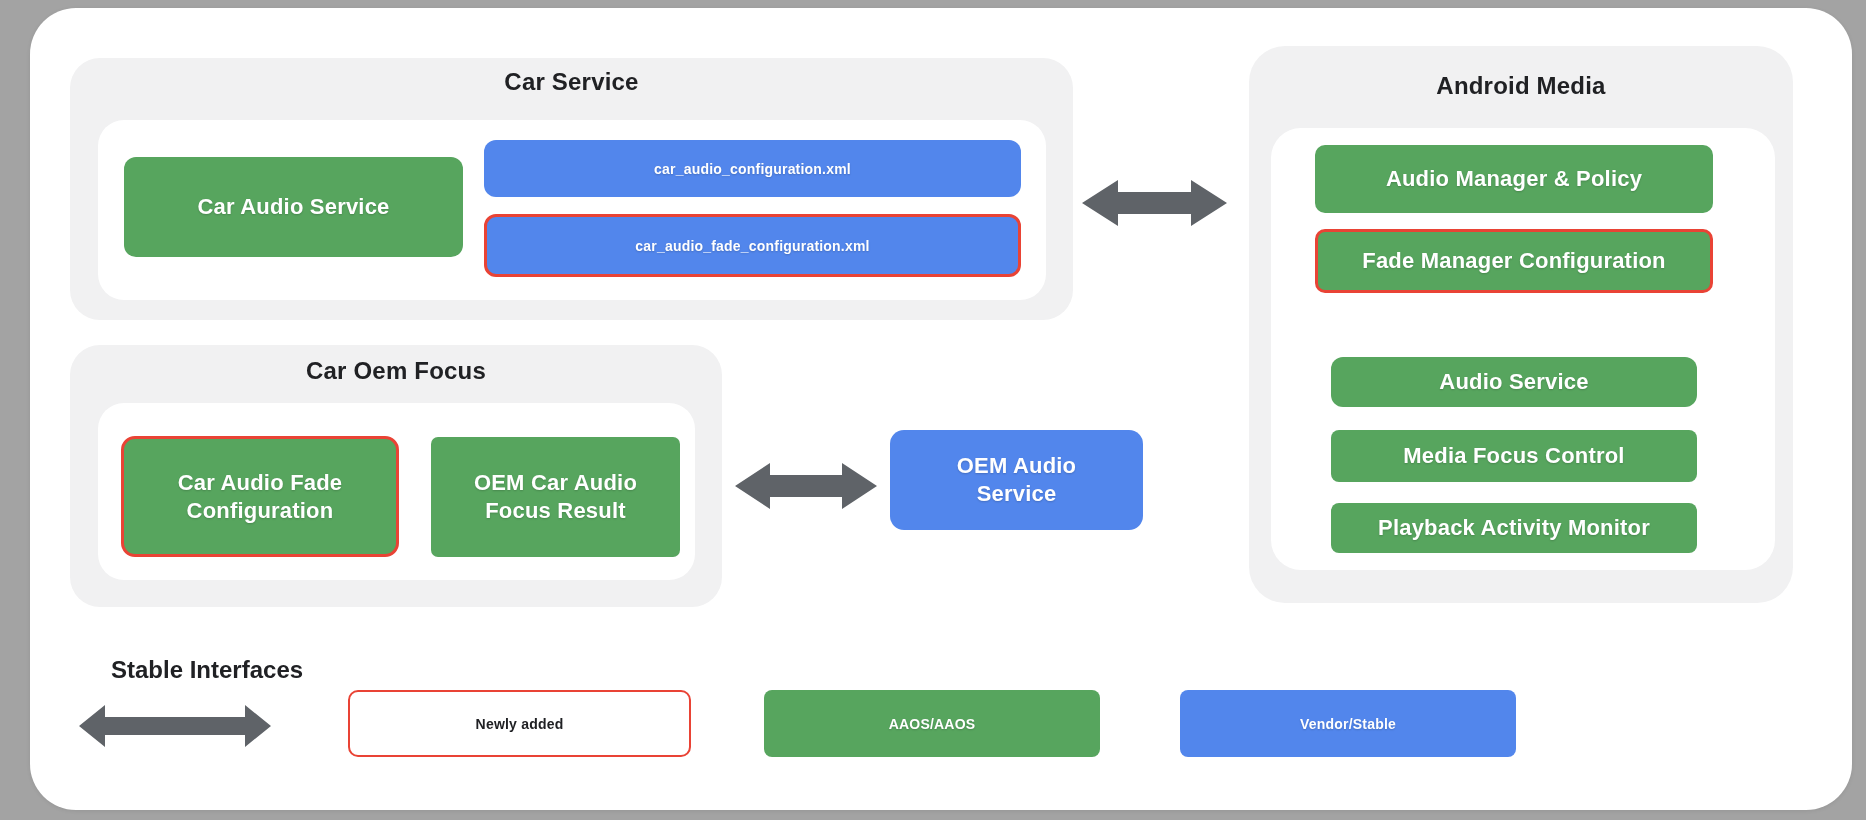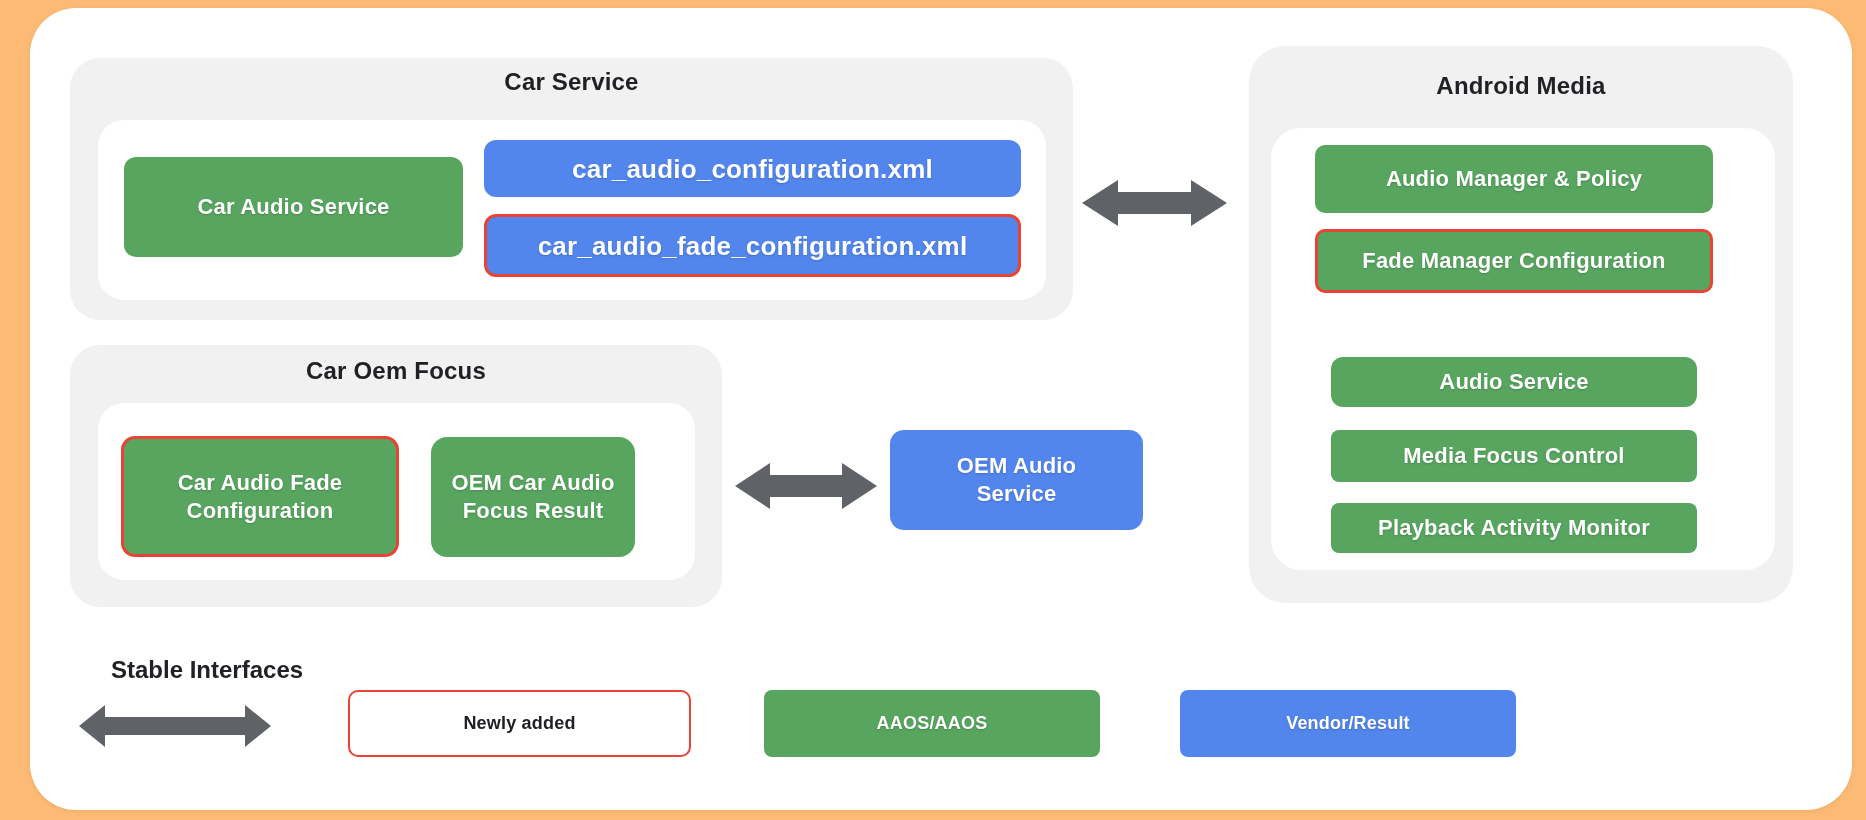--- a/index.html
+++ b/index.html
@@ -1,20 +1,20 @@
 <!DOCTYPE html>
 <html><head>
 <meta charset="utf-8">
 <style>
   html, body { margin: 0; padding: 0; background: #eff1f3; }
   .stage {
     position: relative;
     width: 1866px;
     height: 820px;
-    background: #fdba74;
+    background: #a3a3a3;
     overflow: hidden;
     font-family: "Liberation Sans", sans-serif;
   }
   .card {
     position: absolute;
     left: 30px; top: 8px;
     width: 1822px; height: 802px;
     background: #ffffff;
     border-radius: 46px;
     box-shadow: 0 1px 4px rgba(0,0,0,0.08);
@@ -45,36 +45,36 @@
     font-weight: bold;
     font-size: 22px;
     line-height: 28px;
     box-sizing: border-box;
     text-shadow: 0 1px 2px rgba(0,0,0,0.18);
     letter-spacing: 0.2px;
   }
   .green { background: #57a55e; }
   .blue  { background: #5286ec; }
   .red-border { border: 3px solid #e94335; }
-  .xml { font-size: 26px; }
+  .xml { font-size: 14px; }
   .arrow { position: absolute; }
   .arrow svg { display: block; }
   .legend-title {
     position: absolute;
     font-weight: bold;
     font-size: 24px;
     color: #202124;
   }
   .legend-box {
     position: absolute;
     display: flex;
     align-items: center;
     justify-content: center;
     font-weight: bold;
-    font-size: 18px;
+    font-size: 14px;
     box-sizing: border-box;
     letter-spacing: 0.2px;
     text-align: right;
   }
   .newly-added {
     background: #ffffff;
     border: 2px solid #e94335;
     border-radius: 10px;
     color: #202124;
   }
@@ -106,32 +106,32 @@
   <div class="box green" style="left:1315px; top:145px; width:398px; height:68px; border-radius:10px;">Audio Manager &amp; Policy</div>
   <div class="box green red-border" style="left:1315px; top:229px; width:398px; height:64px; border-radius:10px;">Fade Manager Configuration</div>
   <div class="box green" style="left:1331px; top:357px; width:366px; height:50px; border-radius:12px;">Audio Service</div>
   <div class="box green" style="left:1331px; top:430px; width:366px; height:52px; border-radius:8px;">Media Focus Control</div>
   <div class="box green" style="left:1331px; top:503px; width:366px; height:50px; border-radius:8px;">Playback Activity Monitor</div>
 
   <div class="group" style="left:70px; top:345px; width:652px; height:262px; border-radius:30px;"></div>
   <div class="title" style="left:70px; top:357px; width:652px;">Car Oem Focus</div>
   <div class="panel" style="left:98px; top:403px; width:597px; height:177px; border-radius:26px;"></div>
   <div class="box green red-border" style="left:121px; top:436px; width:278px; height:121px; border-radius:14px; padding:4px 18px;">Car Audio Fade Configuration</div>
-  <div class="box green" style="left:431px; top:437px; width:204px; height:120px; border-radius:16px; padding:0 18px;">OEM Car Audio Focus Result</div>
+  <div class="box green" style="left:431px; top:437px; width:249px; height:120px; border-radius:7px; padding:0 18px;">OEM Car Audio Focus Result</div>
 
   <div class="arrow" style="left:735px; top:462px;">
     <svg width="142" height="48" viewBox="0 0 142 48">
       <polygon points="0,24 35,1 35,13 107,13 107,1 142,24 107,47 107,35 35,35 35,47" fill="#5f6368"></polygon>
     </svg>
   </div>
 
   <div class="box blue" style="left:890px; top:430px; width:253px; height:100px; border-radius:14px; padding:0 28px;">OEM Audio Service</div>
 
   <div class="legend-title" style="left:70px; top:656px;margin-left:41px;">Stable Interfaces</div>
   <div class="arrow" style="left:79px; top:704px;">
     <svg width="192" height="44" viewBox="0 0 192 44">
       <polygon points="0,22 26,1 26,13 166,13 166,1 192,22 166,43 166,31 26,31 26,43" fill="#5f6368"></polygon>
     </svg>
   </div>
   <div class="legend-box newly-added" style="left:348px; top:690px; width:343px; height:67px;">Newly added</div>
   <div class="legend-box legend-green" style="left:764px; top:690px; width:336px; height:67px;">AAOS/AAOS</div>
-  <div class="legend-box legend-blue" style="left:1180px; top:690px; width:336px; height:67px;">Vendor/Result</div>
+  <div class="legend-box legend-blue" style="left:1180px; top:690px; width:336px; height:67px;">Vendor/Stable</div>
 </div>
 
 </body></html>

